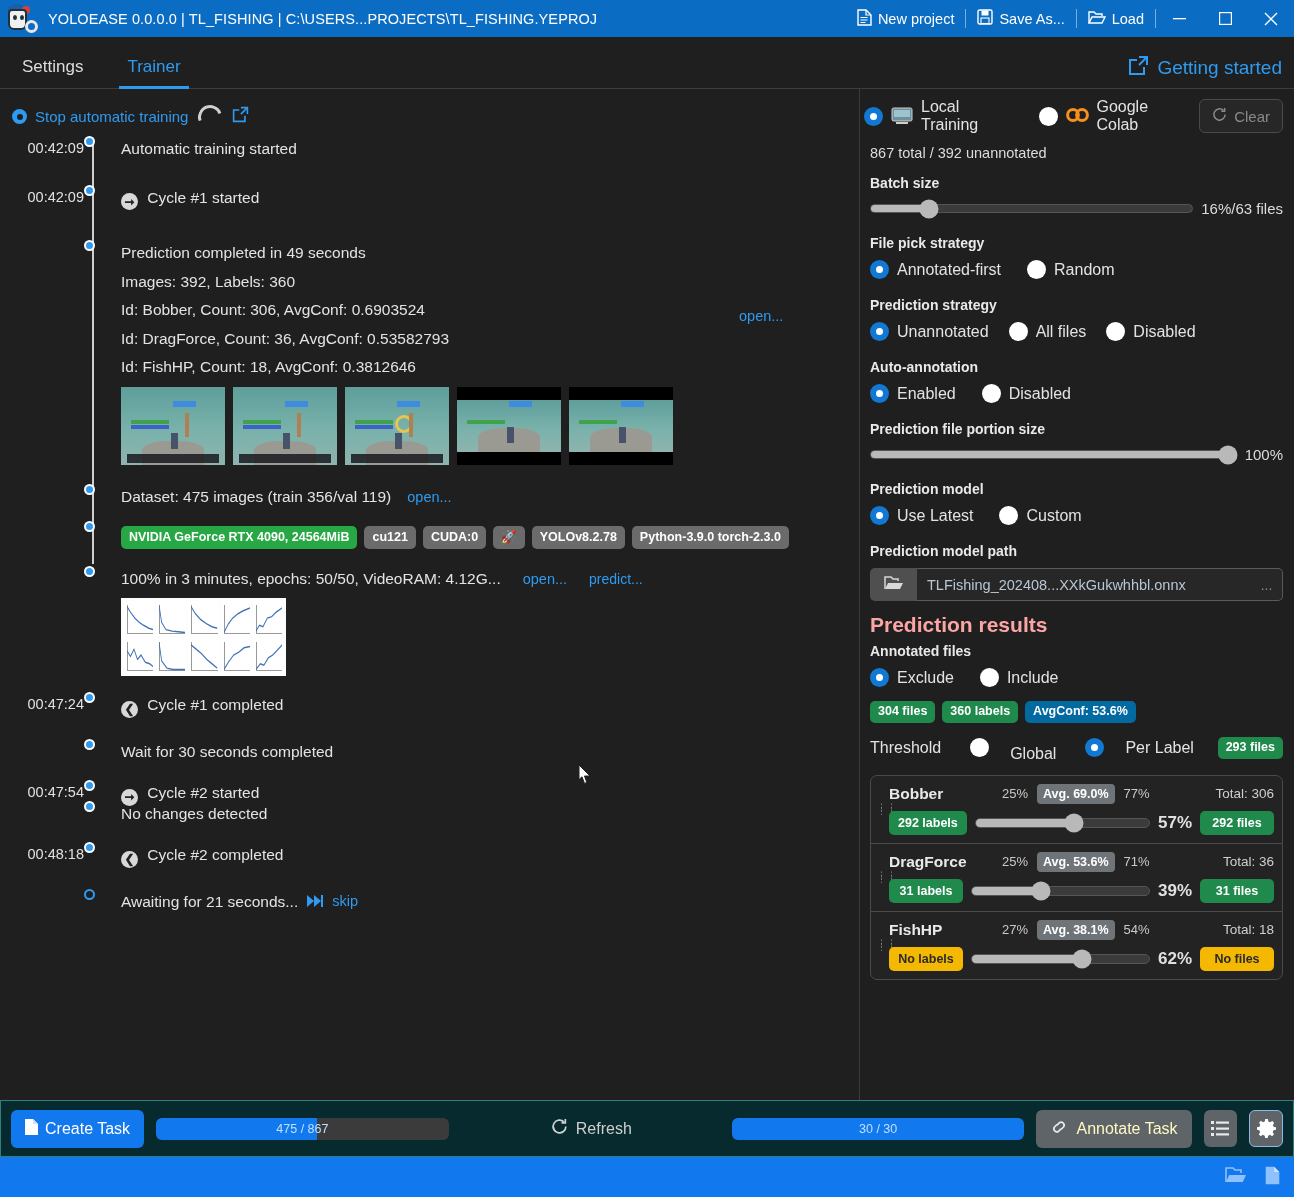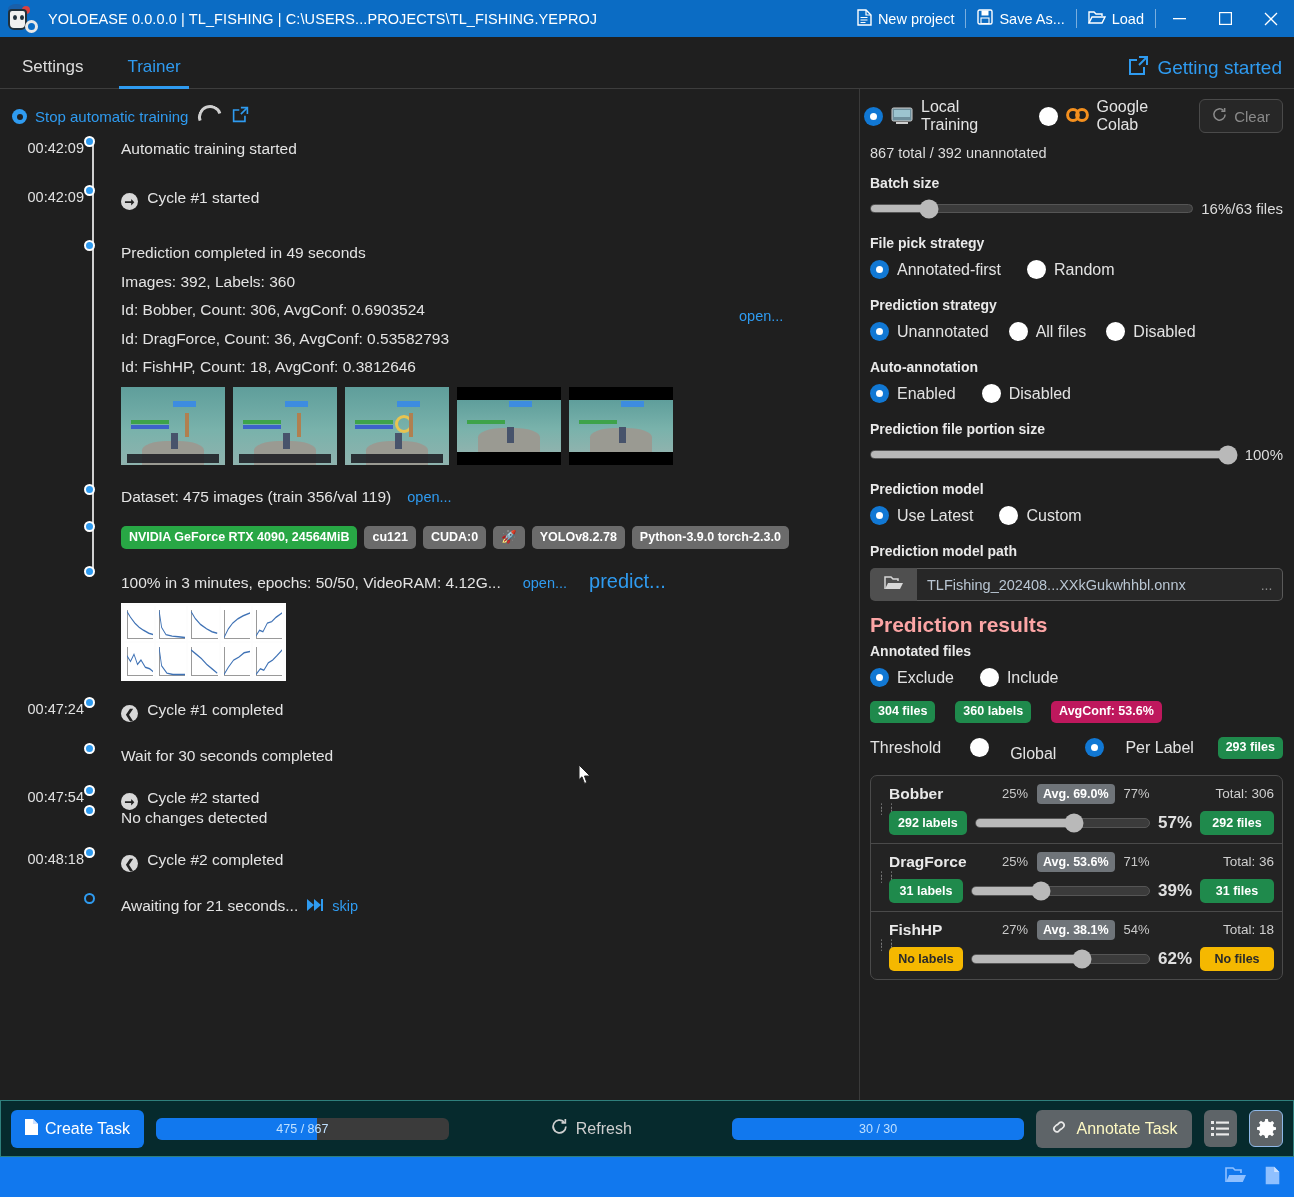--- a/index.html
+++ b/index.html
@@ -183,24 +183,24 @@
   .path-input {
     flex:1; background:#272727; border:1px solid #5a5a5a; border-left:0; border-right:0;
     color:#b9c6d3; font-size:14.5px; display:flex; align-items:center; padding-left:10px;
     overflow:hidden; white-space:nowrap;
   }
   .path-dots {
     width: 32px; background:#272727; border:1px solid #5a5a5a; border-left:0; border-radius:0 5px 5px 0;
     display:flex; align-items:center; justify-content:center; color:#8a8a8a; font-size:14px;
   }
   .pr-title { font-size: 21px; font-weight: bold; color:#fca5a5; margin: 4px 0 6px 0; }
-  .badges { display:flex; gap:20px; margin: 14px 0 10px 0; }
+  .badges { display:flex; gap:7px; margin: 14px 0 10px 0; }
   .badge { font-size:12.5px; font-weight:bold; padding: 4px 8px; border-radius:5px; color:#fff; line-height:1.1;}
   .badge.green { background:#1f8a4c; }
-  .badge.grey { background:#be185d; }
+  .badge.grey { background:#0369a1; }
   .thr-row { display:flex; align-items:center; gap:21px; }
   .thr-title { font-size:16px; color:#e3e3e3; margin-right:8px; }
 
   .label-box {
     border:1px solid #4a4a4a; border-radius:7px; margin-top: 12px; background:#232323;
   }
   .label-item { display:flex; align-items:center; padding: 8px 8px 8px 6px; border-bottom:1px solid #4a4a4a; }
   .label-item:last-child { border-bottom:0; }
   .grip { width: 12px; color:#8a8a8a; font-size: 9px; line-height: 4px; letter-spacing:1px; flex:none; }
   .grip span { display:block; }
@@ -472,21 +472,21 @@
 
       <div class="tl-row" style="margin-top:22px;">
         <div class="tl-time"></div>
         <div class="tl-dot-wrap">
             <div class="tl-dot"></div>
           </div>
         <div class="tl-content">
           <div style="display:flex;gap:22px;align-items:baseline;">
             <span>100% in 3 minutes, epochs: 50/50, VideoRAM: 4.12G...</span>
             <span class="link" style="font-size:14.5px;">open...</span>
-            <span class="link" style="font-size:20px;">predict...</span>
+            <span class="link" style="font-size:14px;">predict...</span>
           </div>
           <div class="results-thumb">
             <div class="mini-plot">
                 <div class="ax"></div>
                 <svg viewBox="0 0 30 20" preserveAspectRatio="none">
                   <polyline points="0,1 4,5 9,9 14,12 19,14 25,16 30,17" fill="none" stroke="#3f72b5" stroke-width="1"></polyline>
                 </svg>
               </div>
             <div class="mini-plot">
                 <div class="ax"></div>

